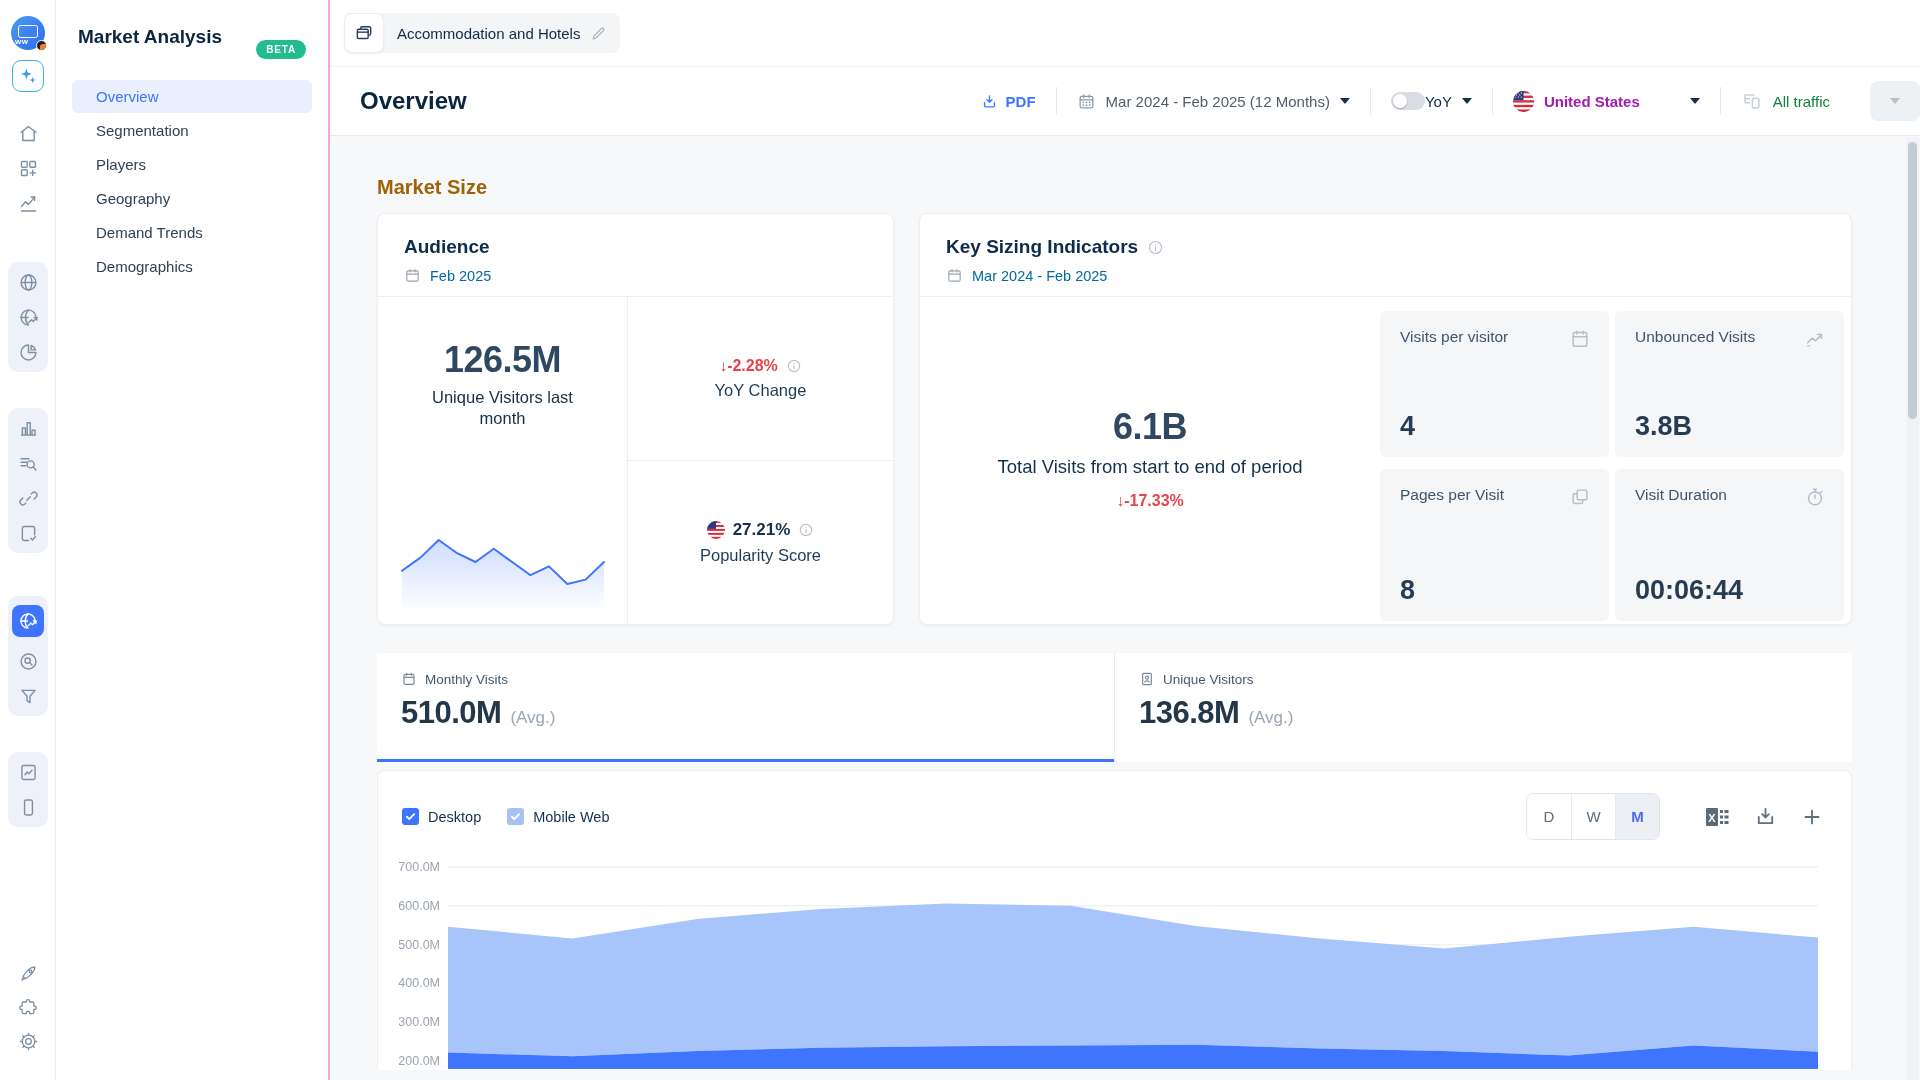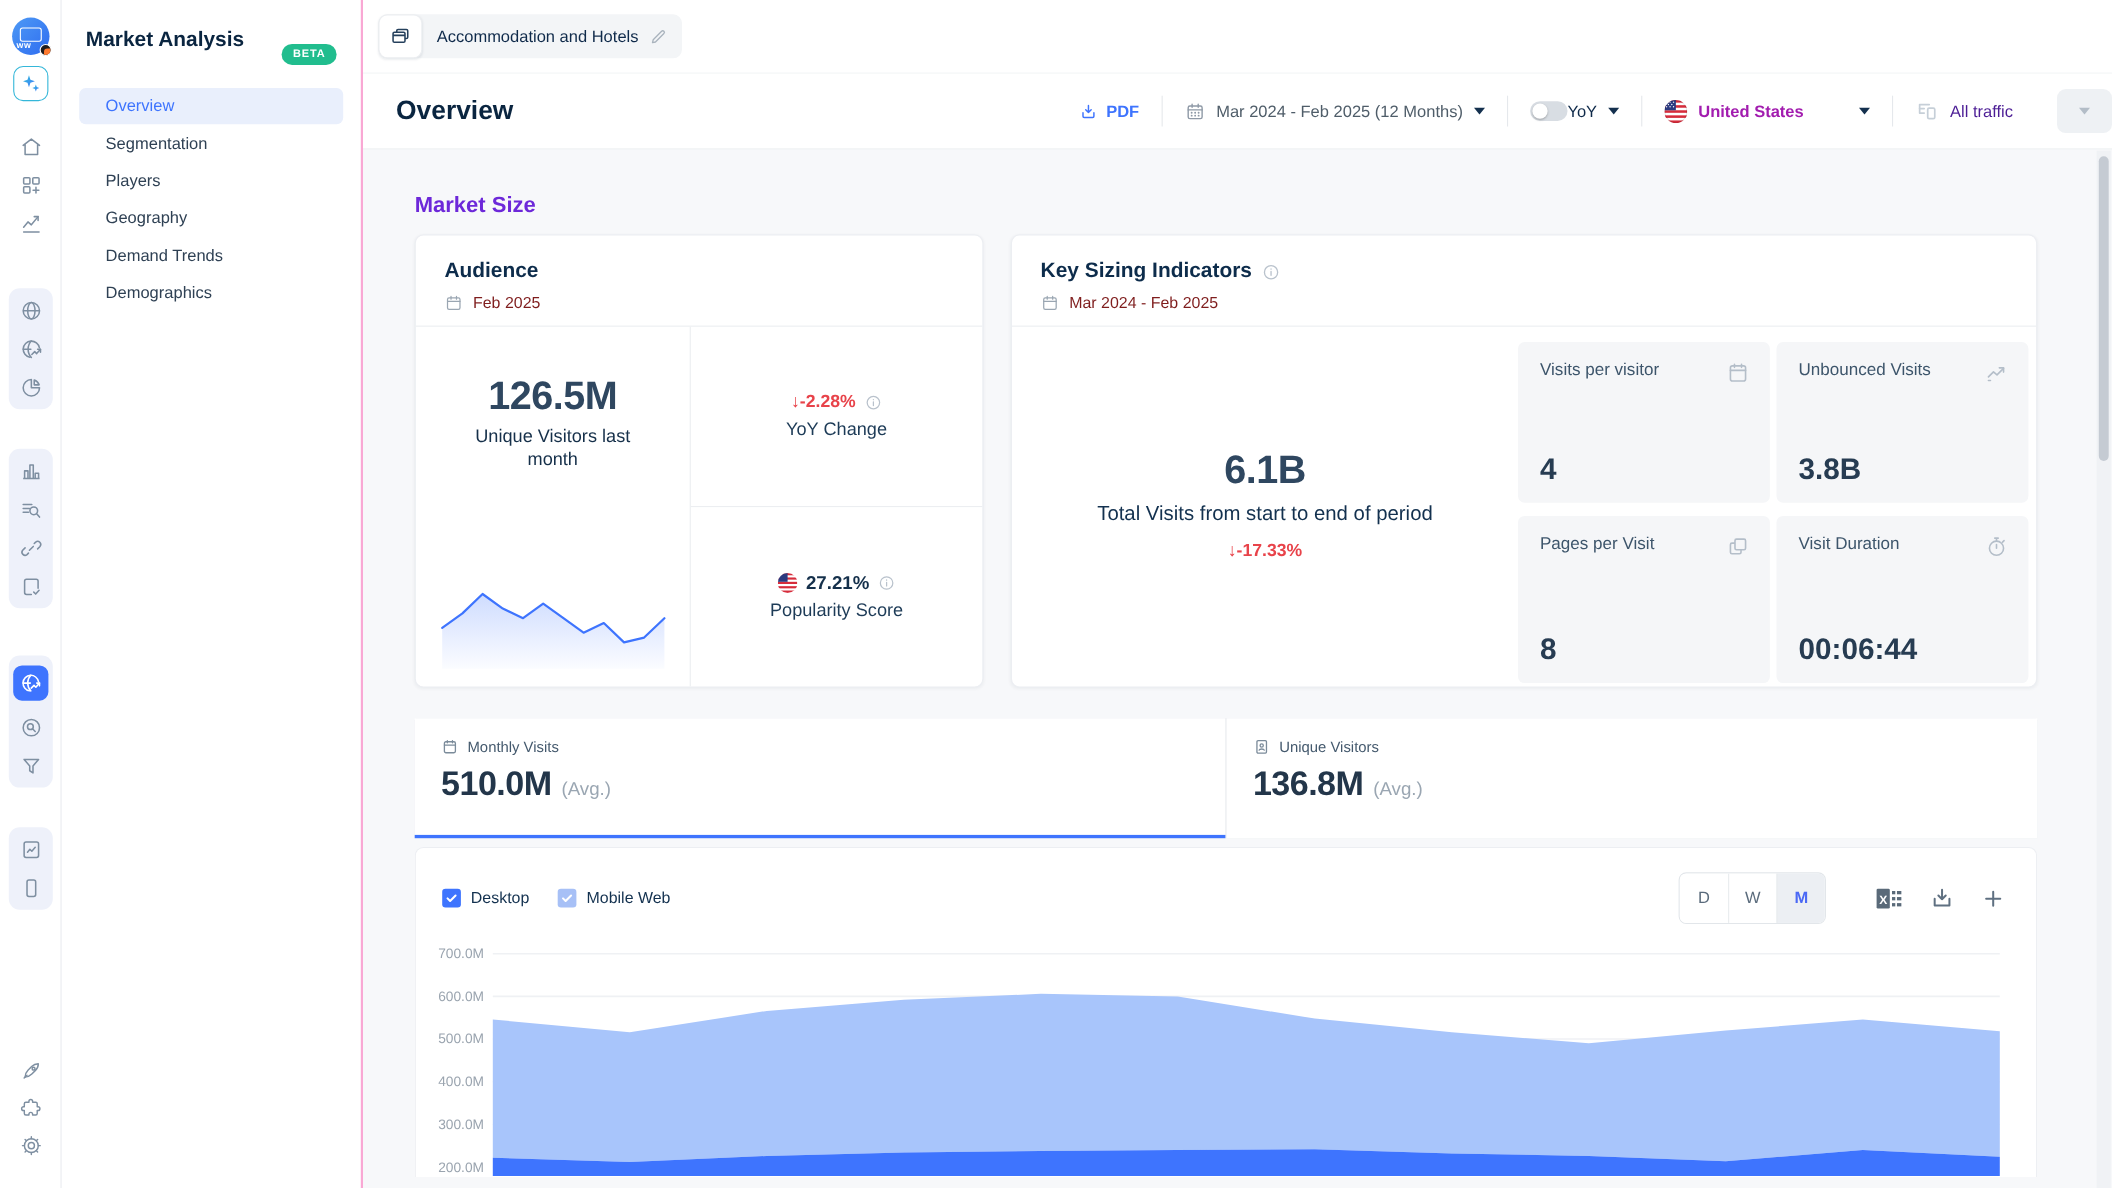--- a/index.html
+++ b/index.html
@@ -46,31 +46,31 @@
   .pdf-btn { display:flex; align-items:center; gap:8px; color:#3e74fe; font-size:15px; font-weight:bold; cursor:pointer; }
   .date-sel,.yoy-sel,.country-sel { display:flex; align-items:center; cursor:pointer; }
   .date-sel .txt { font-size:15px; color:#4f5d69; margin-left:10px; }
   .caret { width:0; height:0; border-left:5px solid transparent; border-right:5px solid transparent; border-top:6px solid #14304e; margin-left:10px; }
   .caret.lt { border-top-color:#b3bdc7; margin:0; }
   .toggle { width:34px; height:18px; border-radius:9px; background:#d8dde3; position:relative; cursor:pointer; }
   .toggle .knob { position:absolute; left:2px; top:2px; width:14px; height:14px; background:#fff; border-radius:50%; box-shadow:0 1px 2px rgba(0,0,0,.25); }
   .yoy-sel .txt { font-size:15px; color:#0f2a4a; }
   .country-sel .txt { font-size:15px; font-weight:bold; color:#a21caf; margin-left:10px; margin-right:40px; }
   .traffic-sel { display:flex; align-items:center; cursor:pointer; }
-  .traffic-sel .txt { font-size:15px; color:#4c1d95; margin-left:10px; }
+  .traffic-sel .txt { font-size:15px; color:#15803d; margin-left:10px; }
   .traffic-box { width:50px; height:40px; background:#eef1f4; border-radius:8px; margin-left:40px; display:flex; align-items:center; justify-content:center; }
 
   .content { flex:1; background:#f7f8fa; position:relative; overflow:hidden; padding:0 0 0 47px; }
-  .section-title { font-size:20px; font-weight:bold; color:#6d28d9; margin-top:40px; }
+  .section-title { font-size:20px; font-weight:bold; color:#a16207; margin-top:40px; }
   .cards-row { display:flex; gap:25px; margin-top:14px; width:1475px; }
   .card { background:#fff; border-radius:8px; border:1px solid #eceef2; box-shadow:0 1px 3px rgba(9,37,64,.05); }
   .card-head { padding:22px 26px 0 26px; height:82px; }
   .card-title-row { display:flex; align-items:center; gap:9px; }
   .card-title { font-size:19px; font-weight:bold; color:#0d2c4b; }
-  .card-date { display:flex; align-items:center; gap:9px; margin-top:9px; color:#7f1d1d; font-size:14.5px; }
+  .card-date { display:flex; align-items:center; gap:9px; margin-top:9px; color:#0369a1; font-size:14.5px; }
   .card-date svg { color:#9aa6b2; }
   .info-ic { color:#b9c2cc; display:flex; cursor:pointer; }
 
   .aud-card { width:517px; height:412px; display:flex; flex-direction:column; }
   .aud-body { border-top:1px solid #eceef1; flex:1; display:flex; }
   .aud-left { width:250px; border-right:1px solid #eceef1; display:flex; flex-direction:column; align-items:center; }
   .big-num { font-size:36px; font-weight:bold; color:#2f4760; letter-spacing:-.5px; }
   .aud-left .big-num { margin-top:42px; }
   .aud-left .lbl { font-size:16.5px; color:#16304a; text-align:center; width:190px; line-height:1.25; margin-top:6px; }
   .aud-right { flex:1; display:flex; flex-direction:column; }

